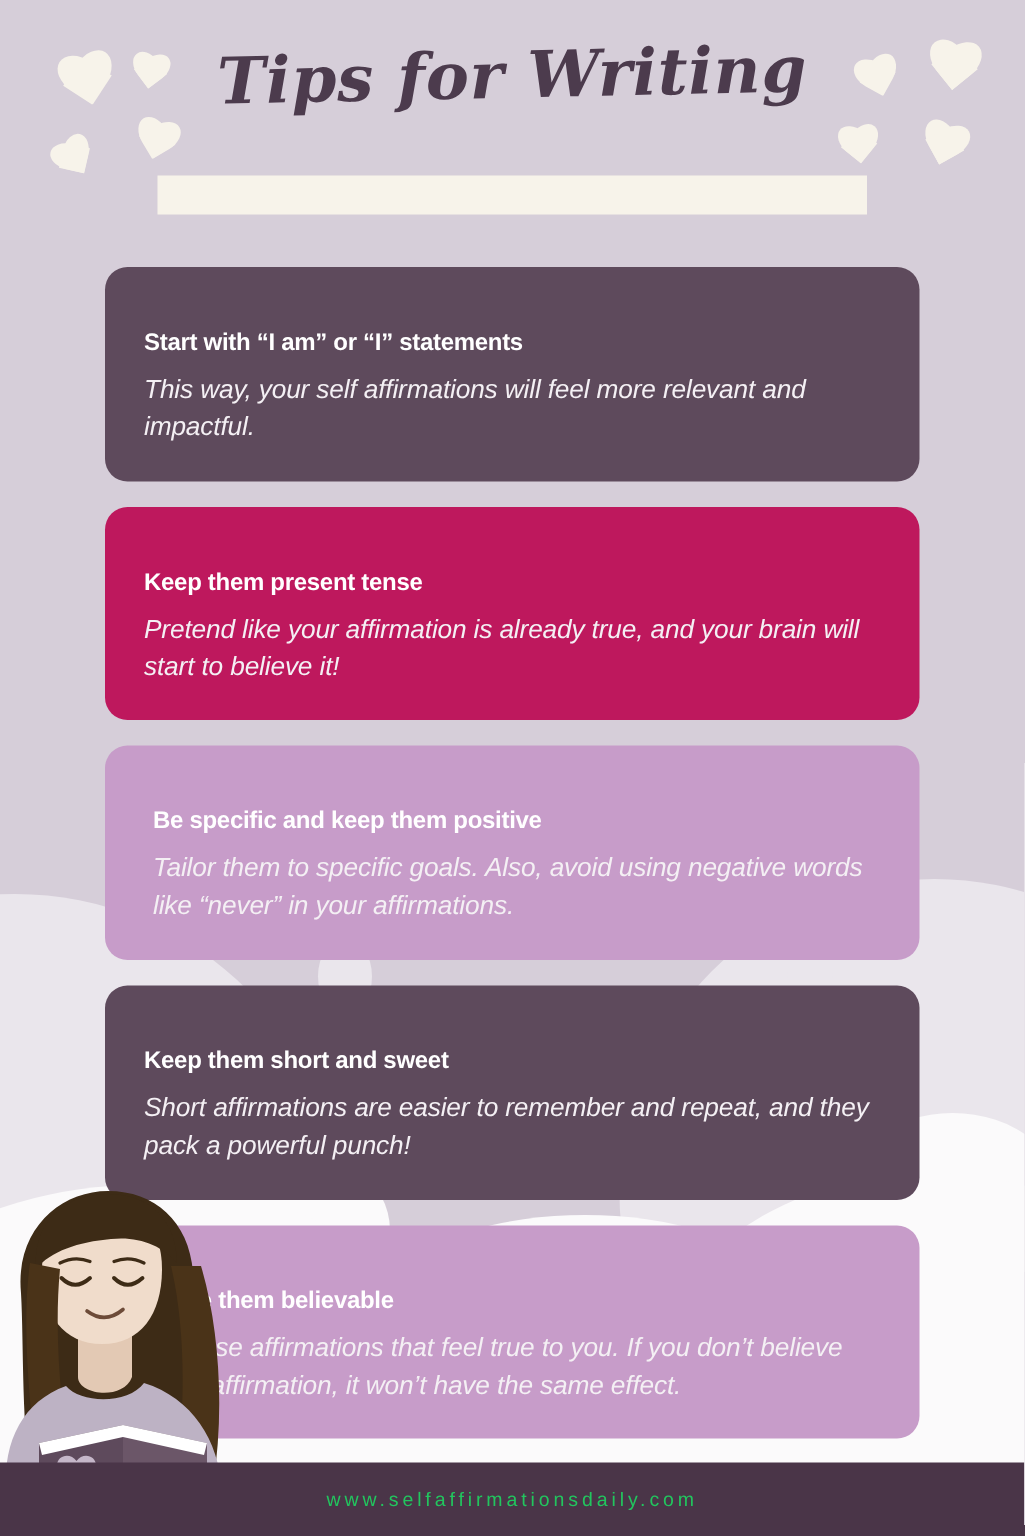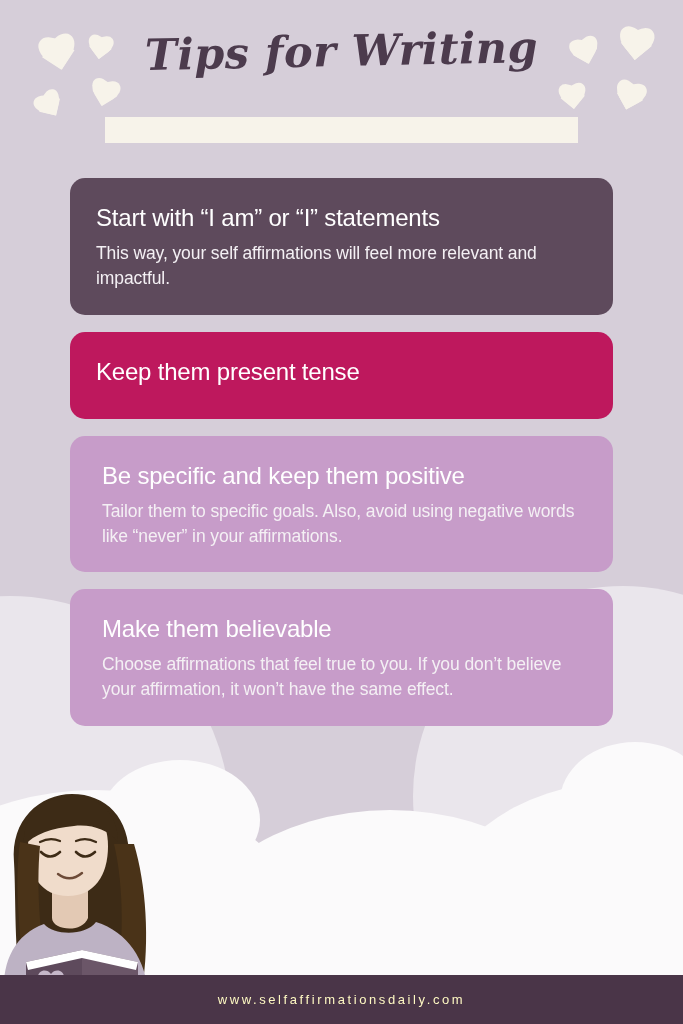--- a/index.html
+++ b/index.html
@@ -128,31 +128,33 @@
     left:70px; top:178px;
     width:543px;
   }
   .card {
     position:relative;
     border-radius:15px;
     padding:26px 26px 24px 26px;
     margin-bottom:17px;
   }
   .card-title {
-    font-size:24px;
-    font-weight:400;
+    font-size:16px;
+    font-weight:700;
     color:#ffffff;
     letter-spacing:-0.2px;
     margin-bottom:9px;
+    margin-top:16px;
   }
   .card-body {
     font-size:17.5px;
     line-height:1.42;
     color:#f4f0f4;
     letter-spacing:-0.1px;
+    font-style:italic;
   }
   .tone-dark   { background:#5e4a5c; }
   .tone-medium { background:#be185d; }
   .tone-light  { background:#c79cc9;padding-left:32px; }
 
   
   .illustration {
     position:absolute;
     left:-4px; bottom:30px;
     width:190px; height:210px;
@@ -165,21 +167,21 @@
     left:0; right:0; bottom:0;
     height:49px;
     background:#4a3548;
     display:flex;
     align-items:center;
     justify-content:center;
   }
   .footer-url {
     font-size:13px;
     letter-spacing:2.6px;
-    color:#fef9c3;
+    color:#22c55e;
   }
 </style>
 </head>
 <body>
 
 <div id="poster">
 
   <div class="bg-layer">
     <div class="blob blob-left-big"></div>
     <div class="blob blob-right-big"></div>
@@ -209,27 +211,32 @@
 
   <div class="cards">
 
     <div class="card tone-dark">
       <div class="card-title">Start with “I am” or “I” statements</div>
       <div class="card-body">This way, your self affirmations will feel more relevant and impactful.</div>
     </div>
 
     <div class="card tone-medium">
       <div class="card-title">Keep them present tense</div>
+      <div class="card-body">Pretend like your affirmation is already true, and your brain will start to believe it!</div>
     </div>
 
     <div class="card tone-light">
       <div class="card-title">Be specific and keep them positive</div>
       <div class="card-body">Tailor them to specific goals. Also, avoid using negative words like “never” in your affirmations.</div>
     </div>
 
+    <div class="card tone-dark">
+      <div class="card-title">Keep them short and sweet</div>
+      <div class="card-body">Short affirmations are easier to remember and repeat, and they pack a powerful punch!</div>
+    </div>
 
     <div class="card tone-light">
       <div class="card-title">Make them believable</div>
       <div class="card-body">Choose affirmations that feel true to you. If you don’t believe your affirmation, it won’t have the same effect.</div>
     </div>
 
   </div>
 
   <svg class="illustration" viewBox="0 0 190 210">
 

